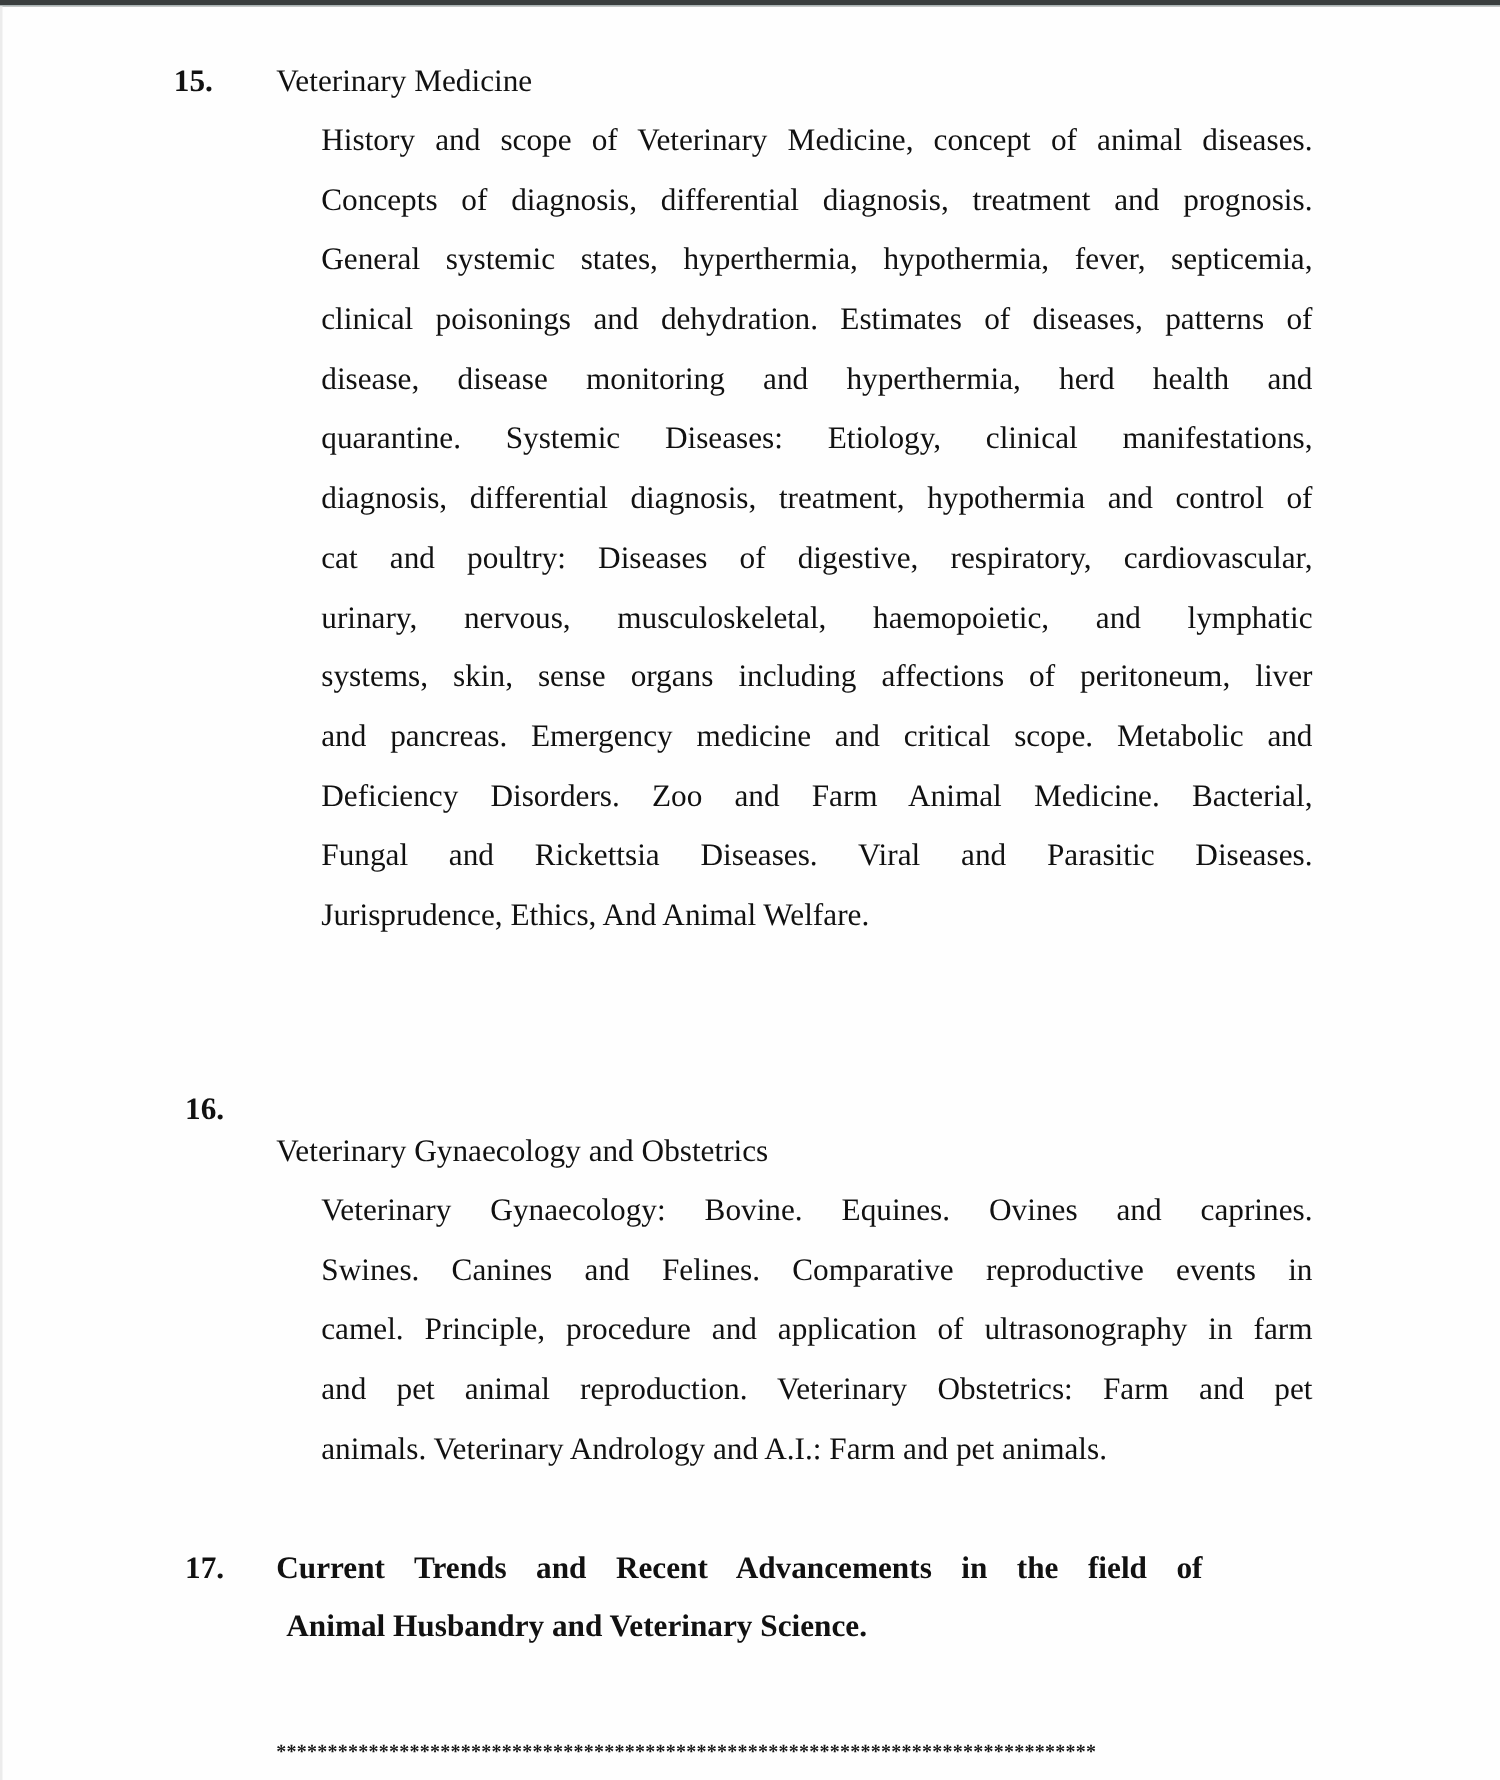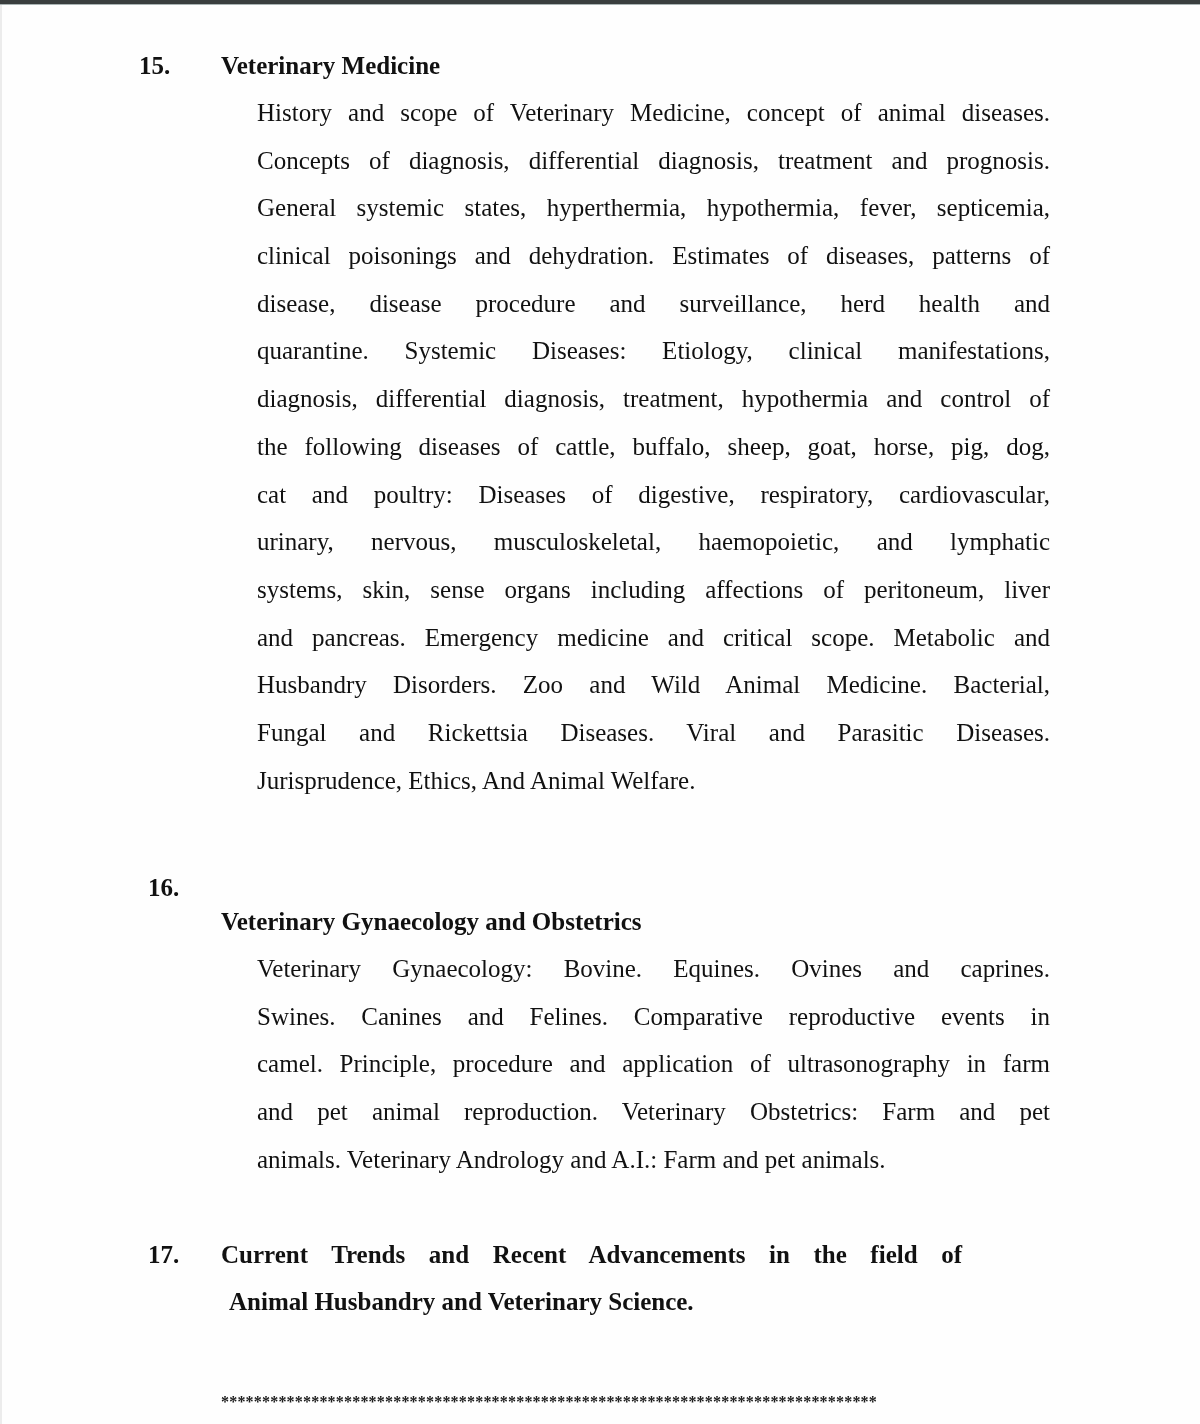--- a/index.html
+++ b/index.html
@@ -15,21 +15,21 @@
     background: #3a3e3e; border-bottom: 1px solid #aab4b4;
   }
   .leftedge {
     position: absolute; left: 0; top: 5px; width: 2px; height: 1419px;
     background: #ececec;
   }
   .num {
     position: absolute; left: 139px; font-weight: bold; font-size: 25px;
   }
   .title {
-    position: absolute; left: 221px; font-weight: bold; font-size: 25px;
+    position: absolute; left: 221px; font-weight: normal; font-size: 25px;
     white-space: nowrap;
   }
   .body {
     position: absolute; left: 221px; width: 793px;
     font-size: 25px; line-height: 47.7px;
     text-align: justify;
     margin-left: 36px;
   }
   .line {
     display: block; text-align: justify; text-align-last: justify;
@@ -50,29 +50,28 @@
 <div class="leftedge"></div>
 
 <div>
   <div class="num" style="top:52px">15.</div>
   <div class="title" style="top:52px">Veterinary Medicine</div>
   <div class="body" style="top:89px">
     <span class="line">History and scope of Veterinary Medicine, concept of animal diseases.</span>
     <span class="line">Concepts of diagnosis, differential diagnosis, treatment and prognosis.</span>
     <span class="line">General systemic states, hyperthermia, hypothermia, fever, septicemia,</span>
     <span class="line">clinical poisonings and dehydration. Estimates of diseases, patterns of</span>
-    <span class="line">disease, disease procedure and surveillance, herd health and</span>
+    <span class="line">disease, disease monitoring and hyperthermia, herd health and</span>
     <span class="line">quarantine. Systemic Diseases: Etiology, clinical manifestations,</span>
     <span class="line">diagnosis, differential diagnosis, treatment, hypothermia and control of</span>
-    <span class="line">the following diseases of cattle, buffalo, sheep, goat, horse, pig, dog,</span>
     <span class="line">cat and poultry: Diseases of digestive, respiratory, cardiovascular,</span>
     <span class="line">urinary, nervous, musculoskeletal, haemopoietic, and lymphatic</span>
     <span class="line">systems, skin, sense organs including affections of peritoneum, liver</span>
     <span class="line">and pancreas. Emergency medicine and critical scope. Metabolic and</span>
-    <span class="line">Husbandry Disorders. Zoo and Wild Animal Medicine. Bacterial,</span>
+    <span class="line">Deficiency Disorders. Zoo and Farm Animal Medicine. Bacterial,</span>
     <span class="line">Fungal and Rickettsia Diseases. Viral and Parasitic Diseases.</span>
     <span class="line last">Jurisprudence, Ethics, And Animal Welfare.</span>
   </div>
 </div>
 
 <div>
   <div class="num" style="top:874px; left:148px">16.</div>
   <div class="title" style="top:908px">Veterinary Gynaecology and Obstetrics</div>
   <div class="body" style="top:945px">
     <span class="line">Veterinary Gynaecology: Bovine. Equines. Ovines and caprines.</span>

